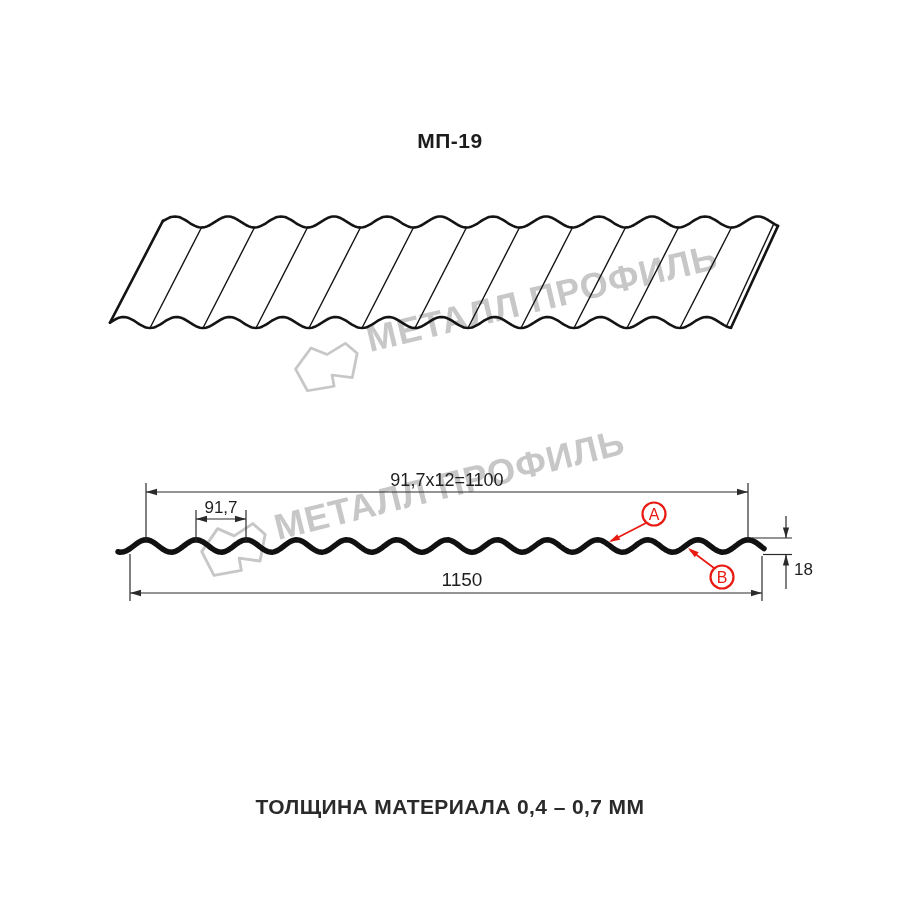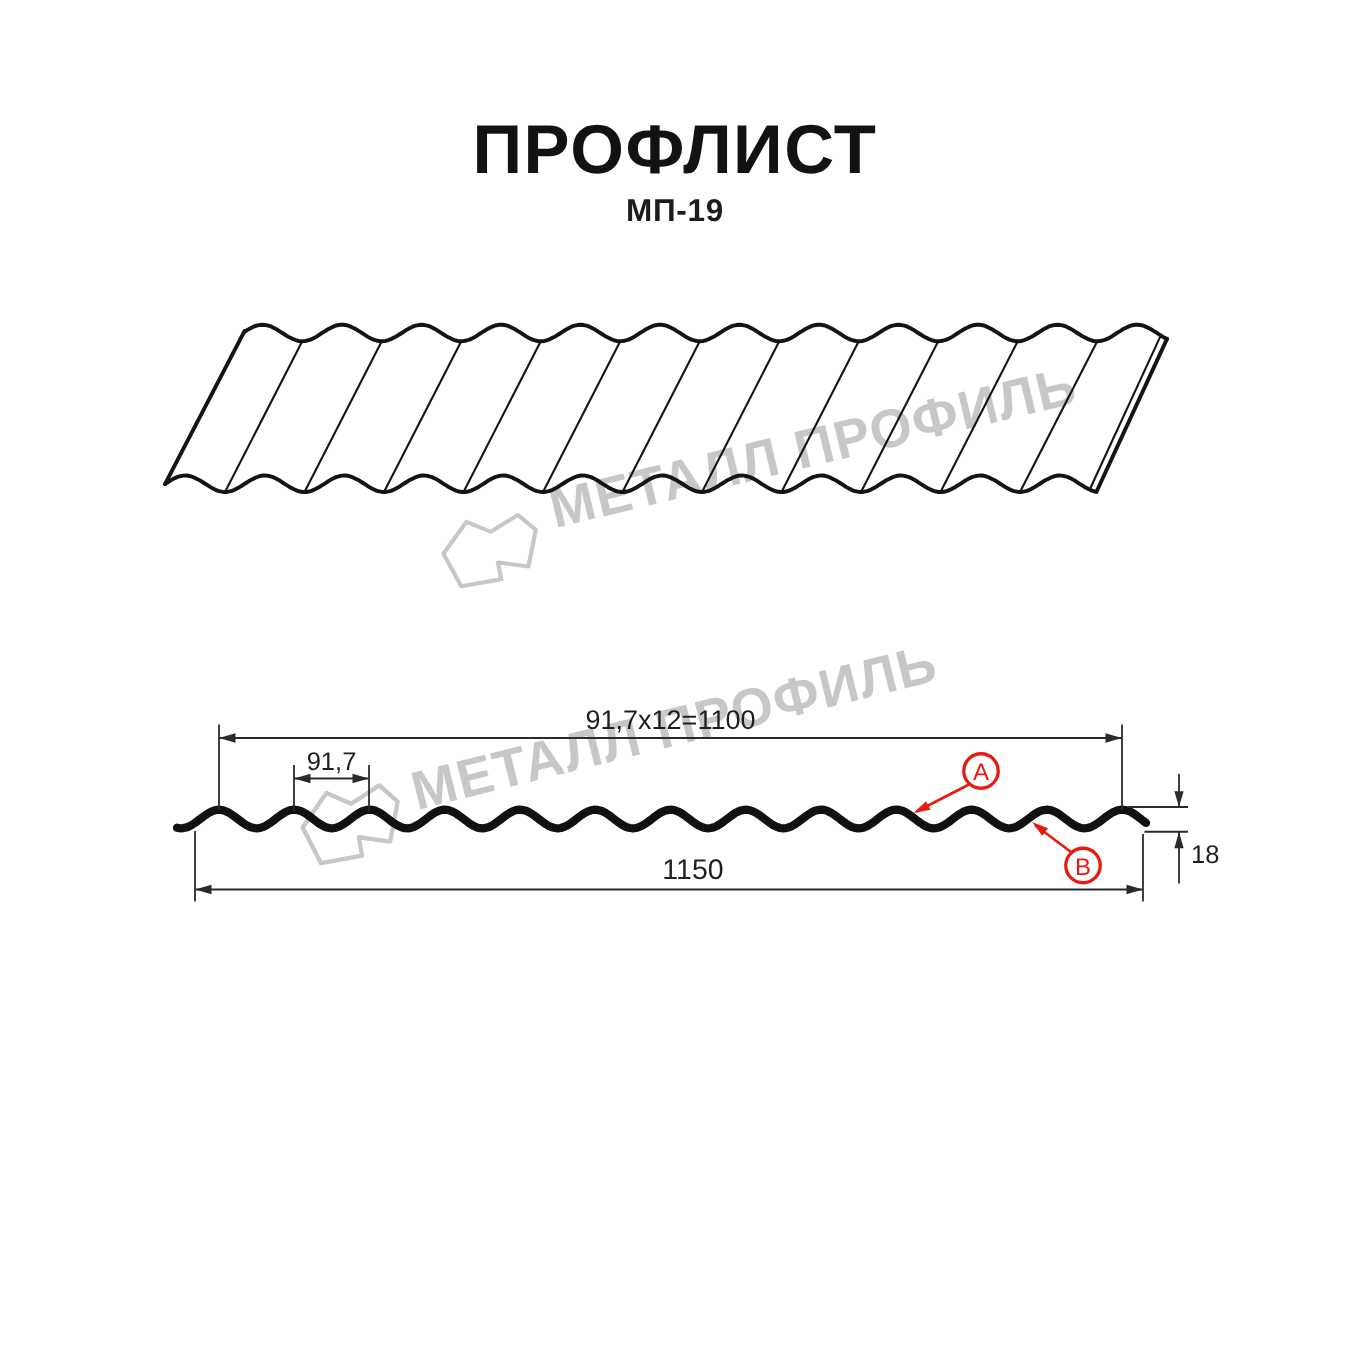--- a/index.html
+++ b/index.html
@@ -26,21 +26,20 @@
   .red circle{fill:none;stroke:#e81a12;stroke-width:2.2;}
   .red line{stroke:#e81a12;stroke-width:1.7;}
   .red polygon{fill:#e81a12;stroke:none;}
   .red text{fill:#e81a12;font-size:16px;text-anchor:middle;}
 </style>
 </head>
 <body>
 
 <div class="page">
 
-  <div class="title">ПРОФЛИСТ</div>
   <div class="subtitle">МП-19</div>
 
   <svg class="diagram" width="900" height="900" viewBox="0 0 900 900">
 
     <g>
       <path class="wm-logo" transform="translate(290,340) scale(0.70,0.66)" d="M8 44 L30 12 L53 22 L79 5 L96 20 L89 57 L60 53 L63 70 L25 77 Z"></path>
       <text class="wm-text" transform="translate(370,352) rotate(-13.5)">МЕТАЛЛ ПРОФИЛЬ</text>
     </g>
 
     <g>
@@ -109,13 +108,14 @@
     </g>
 
     <g class="red">
       <circle cx="722" cy="577" r="11.5"></circle>
       <text x="722" y="583">B</text>
       <line x1="714" y1="568" x2="690" y2="550"></line>
       <polygon points="688,548 698.7,552.2 694.8,557.2"></polygon>
     </g>
   </svg>
 
+  <div class="footer">ТОЛЩИНА МАТЕРИАЛА 0,4 – 0,7 ММ</div>
 </div>
 
 </body></html>

